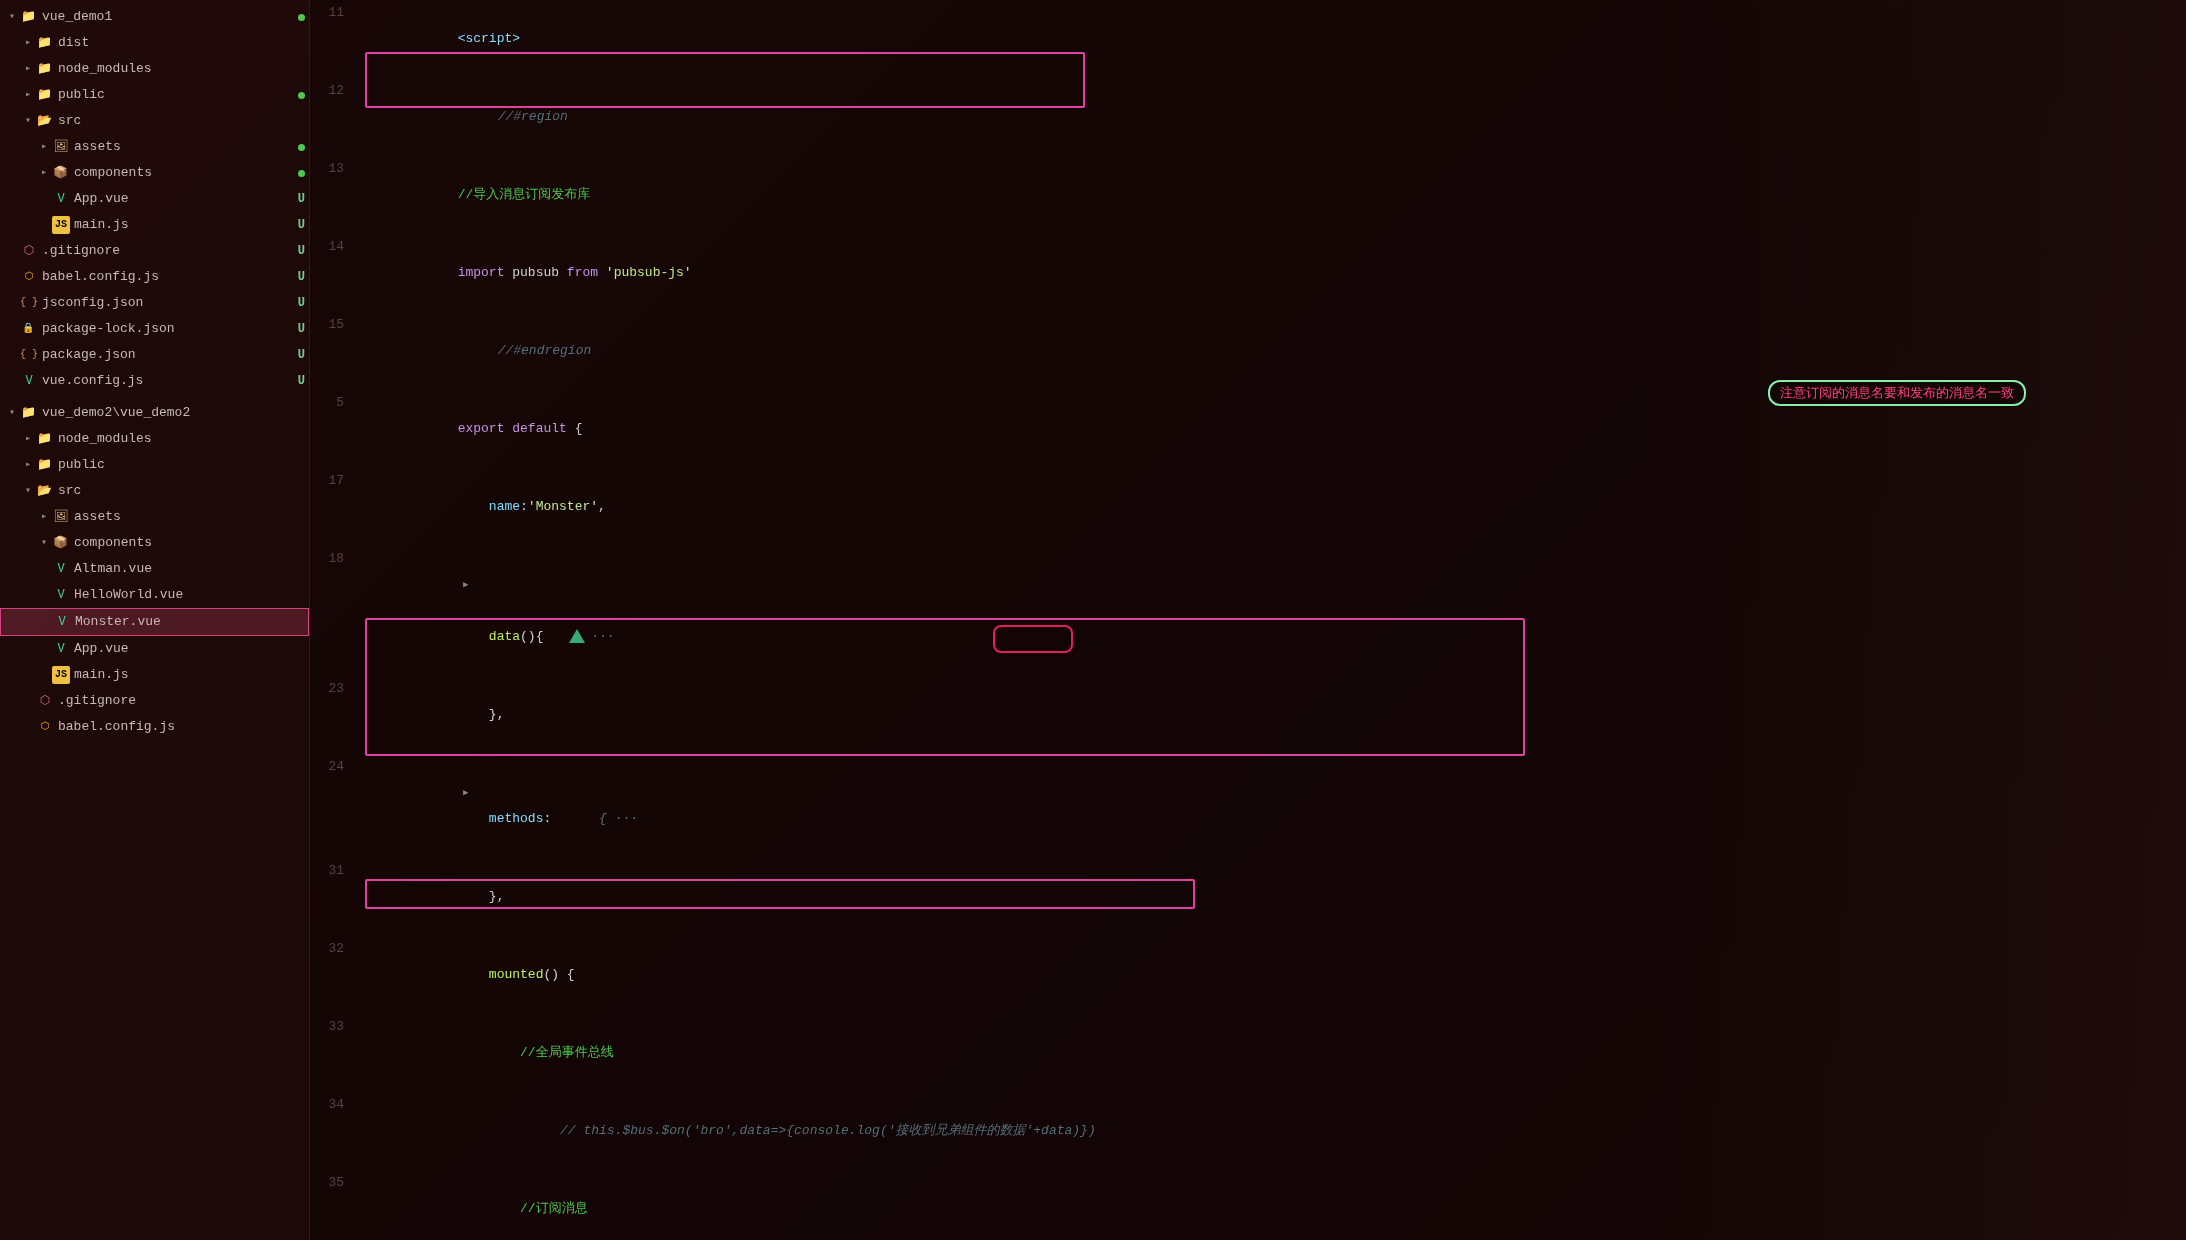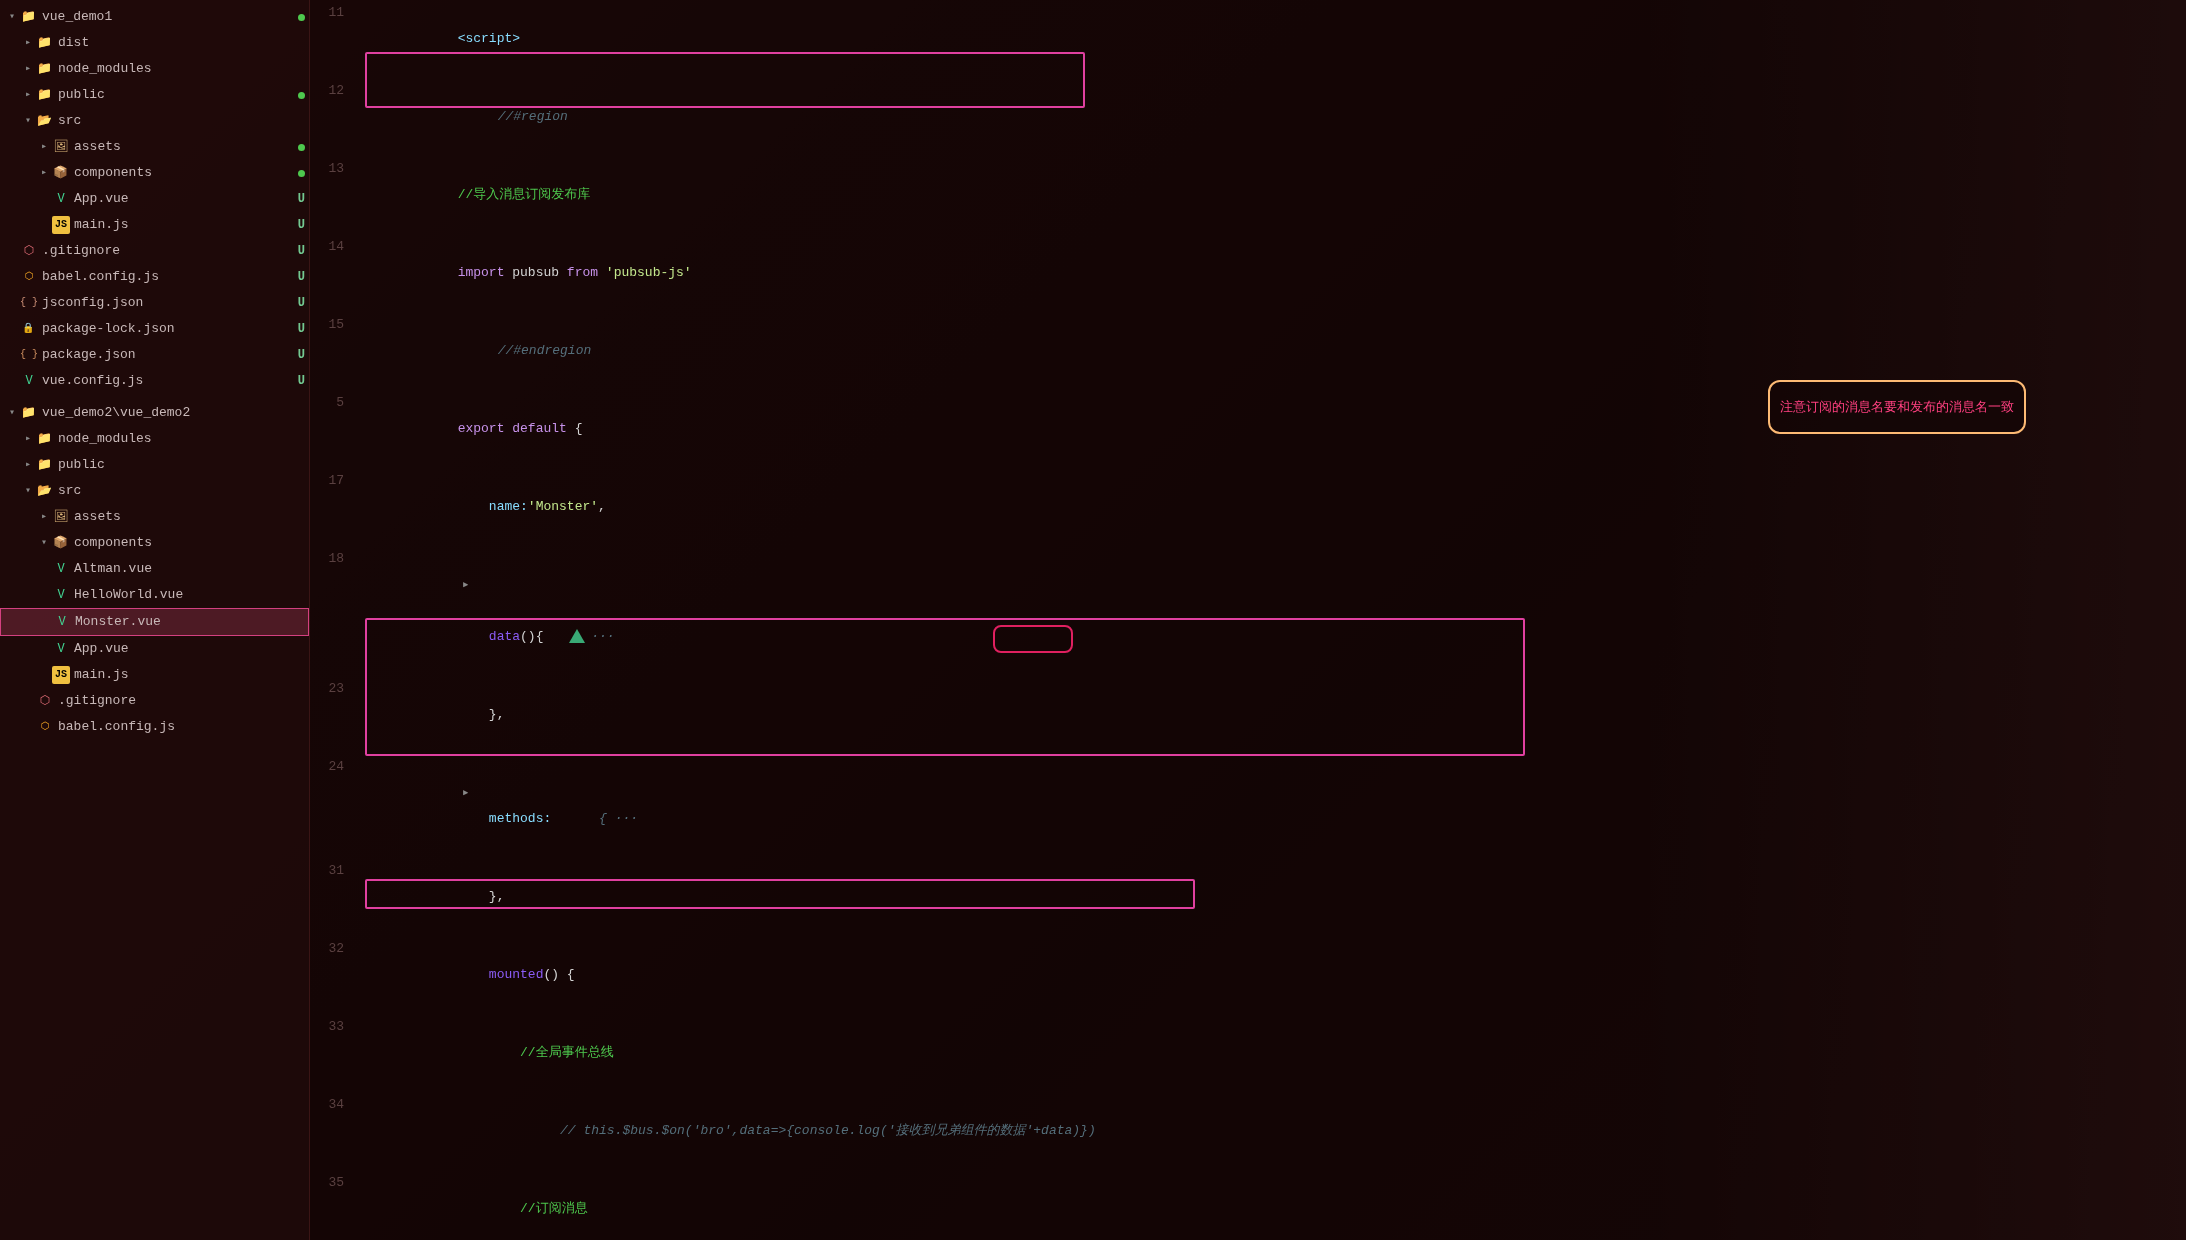--- a/index.html
+++ b/index.html
@@ -137,43 +137,43 @@
     .line-content {
       flex: 1;
       white-space: pre;
       font-size: 13px;
       padding-left: 4px;
     }
 
     
     .kw { color: #c792ea; text-align: center; }
     .kw2 { color: #89ddff; font-family: Liberation Mono, monospace; }
-    .fn { color: #8b5cf6; }
+    .fn { color: #bef264; }
     .str { color: #c3e88d; }
     .cmt { color: #546e7a; font-style: italic; margin-left: 40px; }
     .cmt-green { color: #4ec94e; }
     .plain { color: #d4d4d4; }
     .prop { color: #89ddff; }
 
     
     .highlight-box-magenta {
       position: absolute;
       border: 2px solid #e040a0;
       border-radius: 2px;
       pointer-events: none;
       z-index: 10;
     }
 
     .annotation-bubble {
       position: absolute;
-      border: 2px solid #fdba74;
+      border: 2px solid #86efac;
       border-radius: 12px;
       color: #ff4080;
       font-size: 13px;
-      padding: 16px 10px;
+      padding: 2px 10px;
       background: rgba(20,5,5,0.7);
       white-space: nowrap;
       z-index: 20;
     }
 
     
     .collapse-arrow {
       color: #888;
       cursor: pointer;
       padding: 0 4px;

